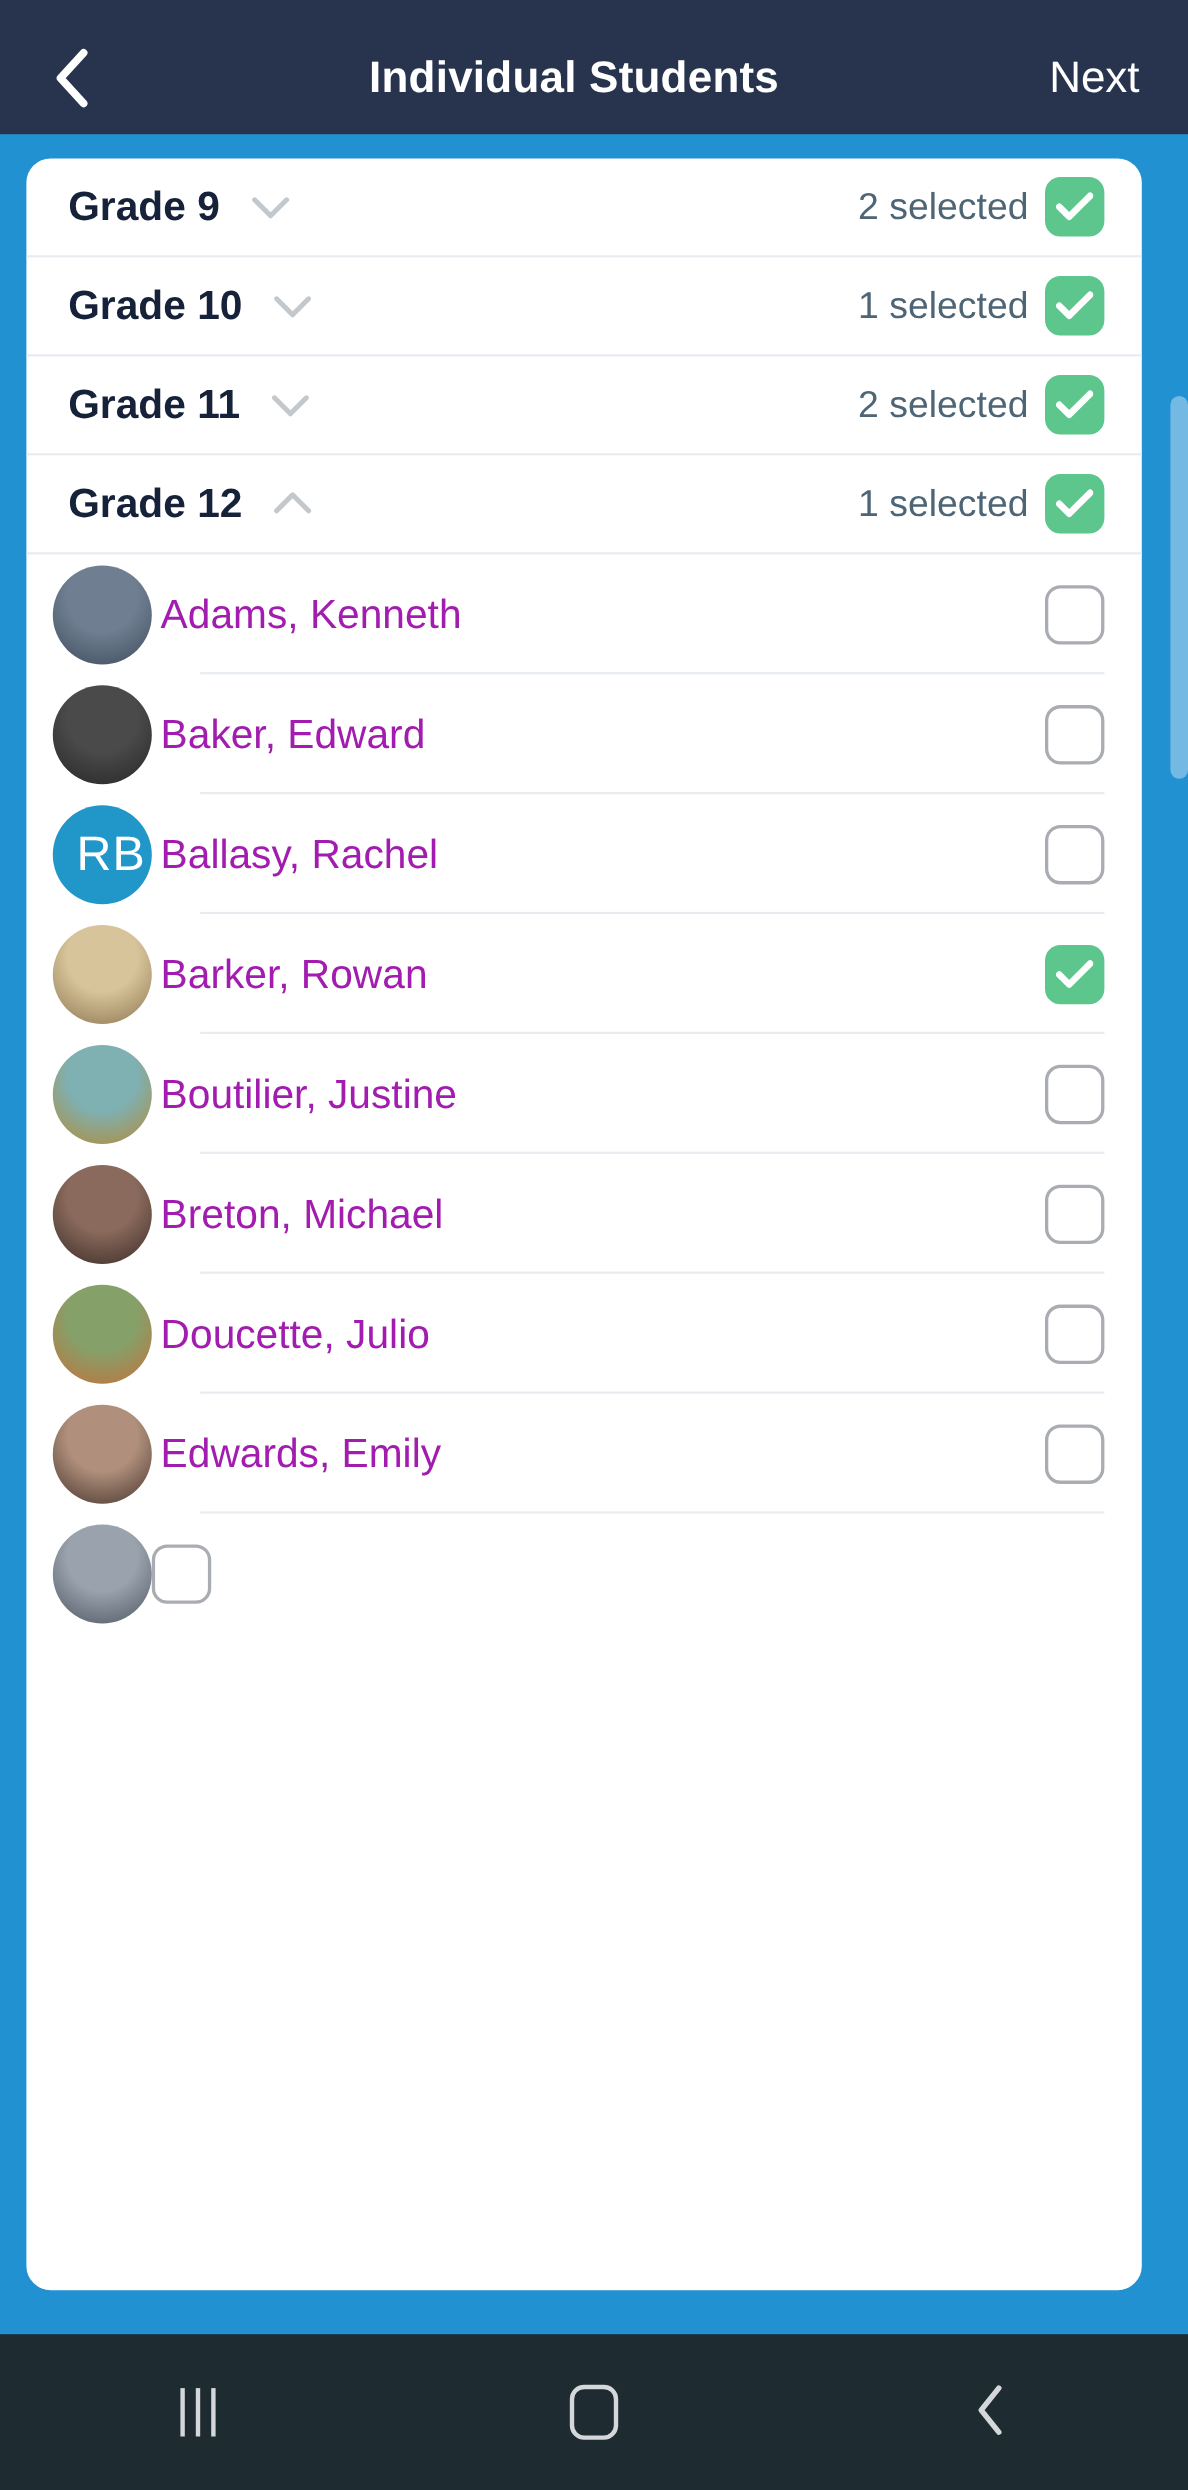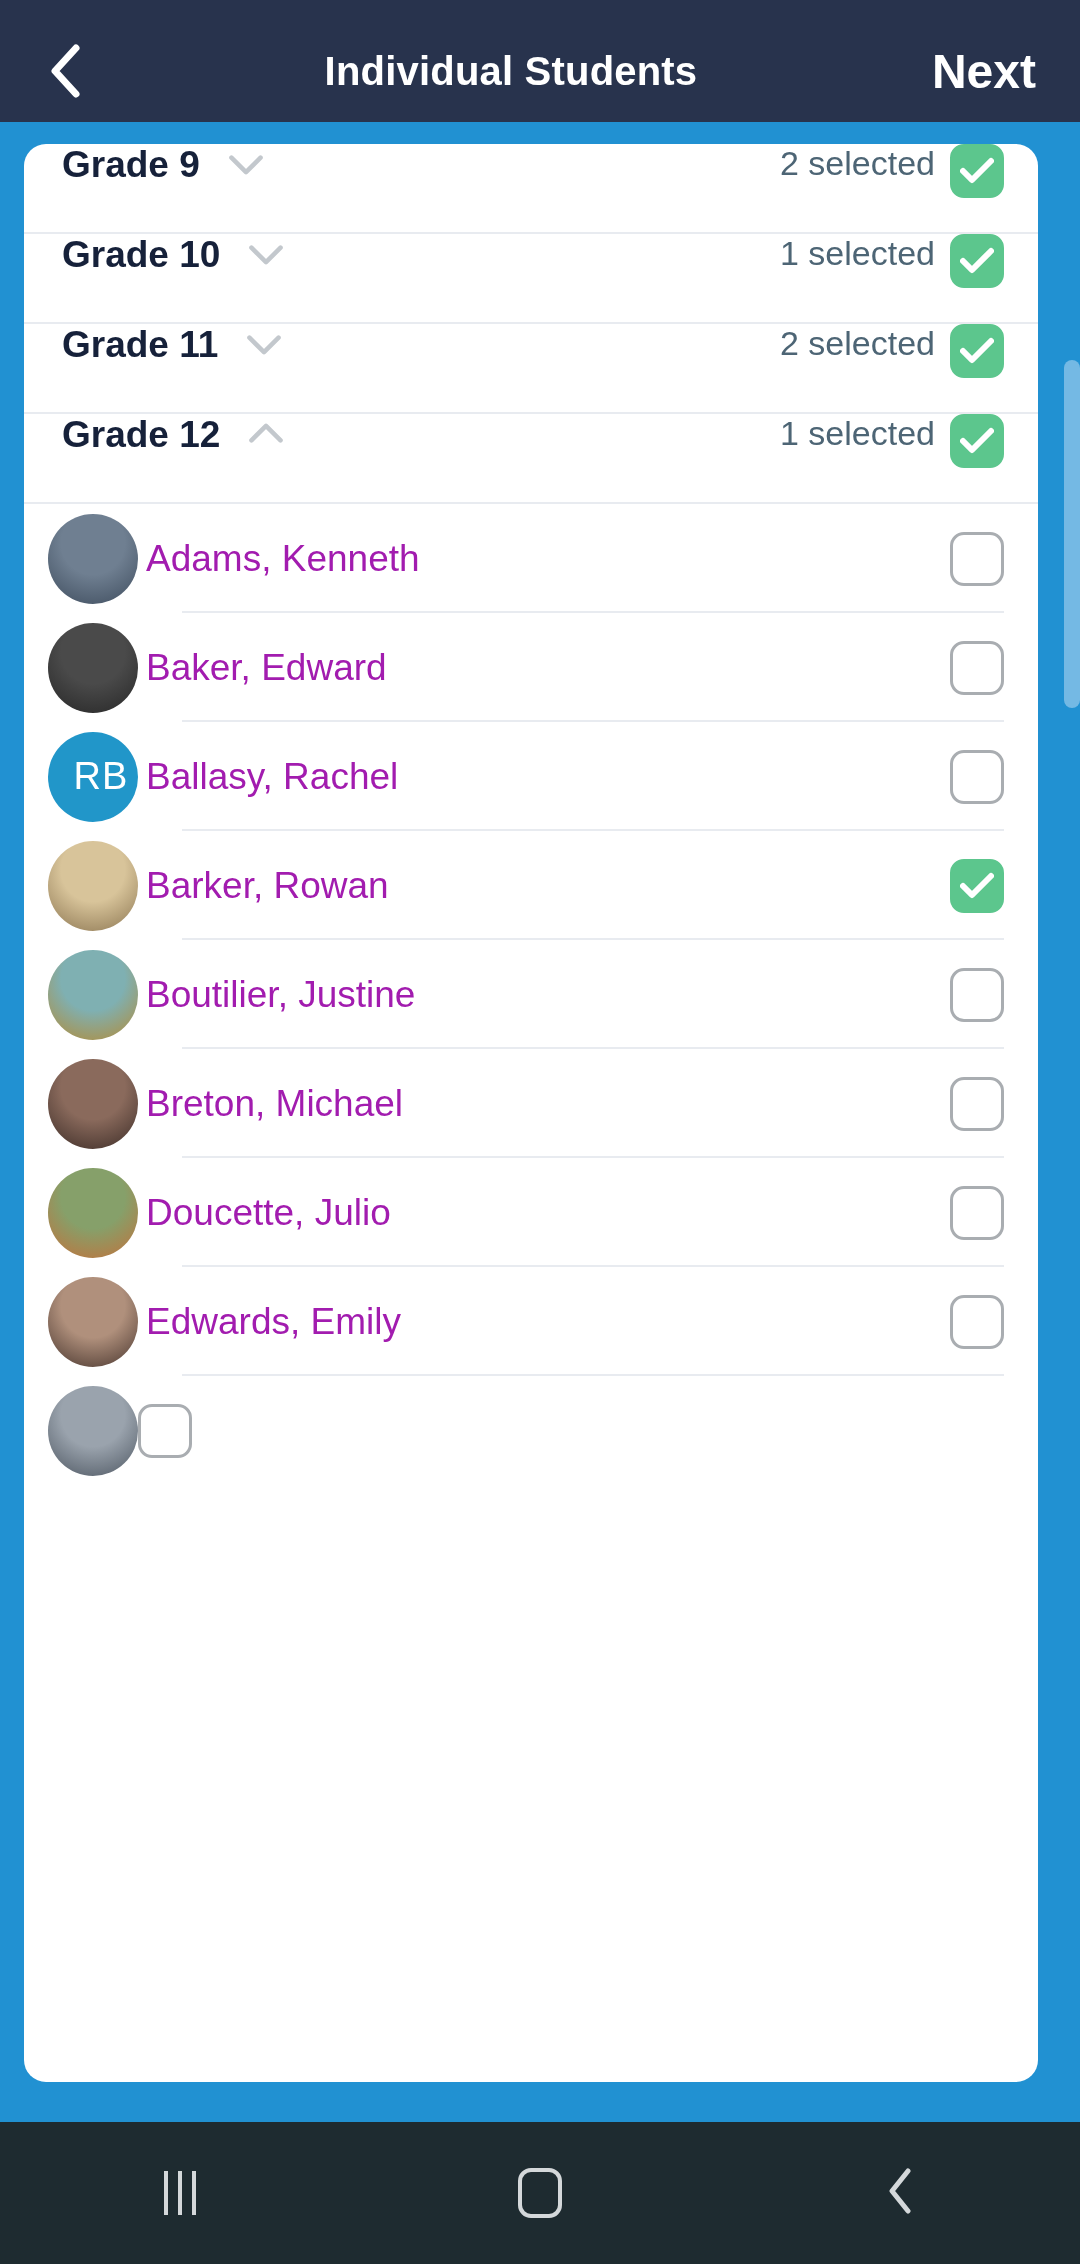--- a/index.html
+++ b/index.html
@@ -22,21 +22,21 @@
     cursor:pointer;
   }
   .back-btn svg{ display:block; }
   .appbar-title{
     flex:1; text-align:center;
     color:#ffffff; font-size:40px; font-weight:bold;
     letter-spacing:.2px;
     margin-left:-40px;
   }
   .next-btn{
-    color:#ffffff; font-size:48px; font-weight:bold;
+    color:#ffffff; font-size:40px; font-weight:normal;
     padding:0 44px 0 0; cursor:pointer; white-space:nowrap;
   }
 
   
   .screen{
     position:absolute; top:122px; left:0;
     width:1080px; height:2000px;
     background:#2191d2;
     overflow:hidden;
   }
@@ -55,21 +55,21 @@
     top:238px; right:0px;
     width:16px; height:348px;
     background:#74b9e4;
     border-radius:10px;
   }
 
   
   .grade-row{
     position:relative;
     height:90px;
-    display:flex; 
+    display:flex; align-items:center;
     padding:0 34px 0 38px;
     border-bottom:2px solid #e8ebf0;
     cursor:pointer;
   }
   .grade-label{
     font-size:37px; font-weight:bold; color:#16213a;
     white-space:nowrap;
   }
   .chev{
     margin-left:26px; width:40px; height:40px;
@@ -102,21 +102,21 @@
     position:absolute; left:158px; right:34px; bottom:0;
     height:2px; background:#e8ebf0;
   }
 
   .avatar{
     width:90px; height:90px; border-radius:50%;
     flex:none; overflow:hidden; position:relative;
     display:flex; align-items:center; justify-content:center;
   }
   .avatar .ini{
-    color:#ffffff; font-size:38px; letter-spacing:1px;margin-left:16px;
+    color:#ffffff; font-size:44px; letter-spacing:1px;margin-left:16px;
   }
   .stu-name{
     flex:1;
     margin-left:8px;
     font-size:37px; color:#a21caf;
     white-space:nowrap;
   }
 
   
   .navbar{

